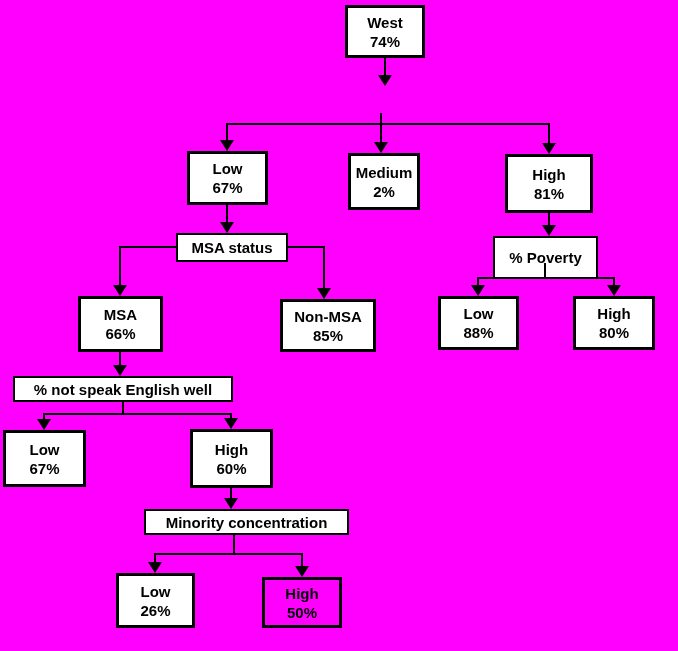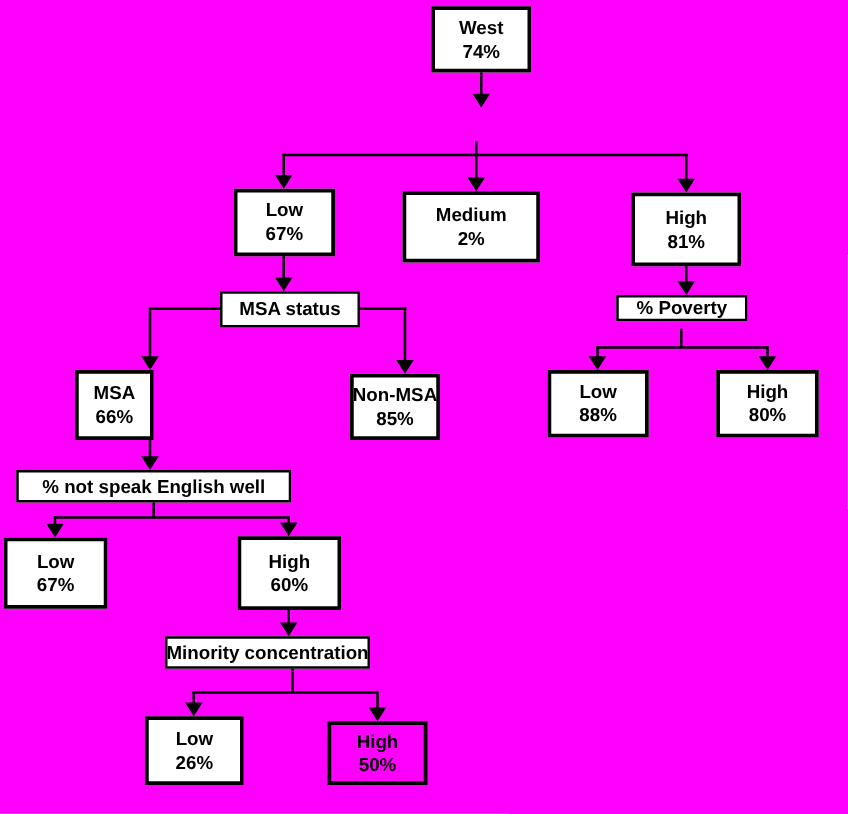--- a/index.html
+++ b/index.html
@@ -46,45 +46,45 @@
     <span>West</span>
     <span>74%</span>
   </div>
 
 
   <div class="node" style="left:187px;top:151px;width:81px;height:54px">
     <span>Low</span>
     <span>67%</span>
   </div>
 
-  <div class="node" style="left:322px;top:153px;width:110px;height:57px">
+  <div class="node" style="left:348px;top:153px;width:72px;height:57px">
     <span>Medium</span>
     <span>2%</span>
   </div>
 
   <div class="node" style="left:505px;top:154px;width:88px;height:59px">
     <span>High</span>
     <span>81%</span>
   </div>
 
   <div class="node lab" style="left:176px;top:233px;width:112px;height:29px">
     <span>MSA status</span>
   </div>
 
-  <div class="node" style="left:60px;top:296px;width:63px;height:56px">
+  <div class="node" style="left:78px;top:296px;width:85px;height:56px">
     <span>MSA</span>
     <span>66%</span>
   </div>
 
-  <div class="node" style="left:280px;top:299px;width:72px;height:53px">
+  <div class="node" style="left:280px;top:299px;width:96px;height:53px">
     <span>Non-MSA</span>
     <span>85%</span>
   </div>
 
-  <div class="node lab" style="left:493px;top:236px;width:105px;height:21px">
+  <div class="node lab" style="left:493px;top:236px;width:105px;height:43px">
     <span>% Poverty</span>
   </div>
 
   <div class="node" style="left:438px;top:296px;width:81px;height:54px">
     <span>Low</span>
     <span>88%</span>
   </div>
 
   <div class="node" style="left:573px;top:296px;width:82px;height:54px">
     <span>High</span>
@@ -98,21 +98,21 @@
   <div class="node" style="left:3px;top:430px;width:83px;height:57px">
     <span>Low</span>
     <span>67%</span>
   </div>
 
   <div class="node" style="left:190px;top:429px;width:83px;height:59px">
     <span>High</span>
     <span>60%</span>
   </div>
 
-  <div class="node lab" style="left:132px;top:509px;width:164px;height:26px">
+  <div class="node lab" style="left:144px;top:509px;width:205px;height:26px">
     <span>Minority concentration</span>
   </div>
 
   <div class="node" style="left:116px;top:573px;width:79px;height:55px">
     <span>Low</span>
     <span>26%</span>
   </div>
 
   <div class="node hollow" style="left:262px;top:577px;width:80px;height:51px">
     <span>High</span>

